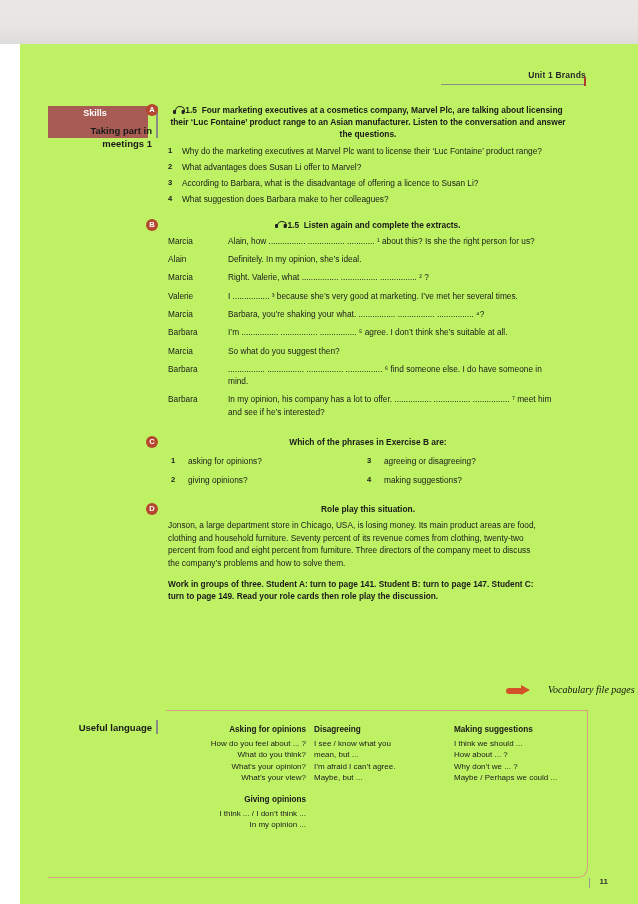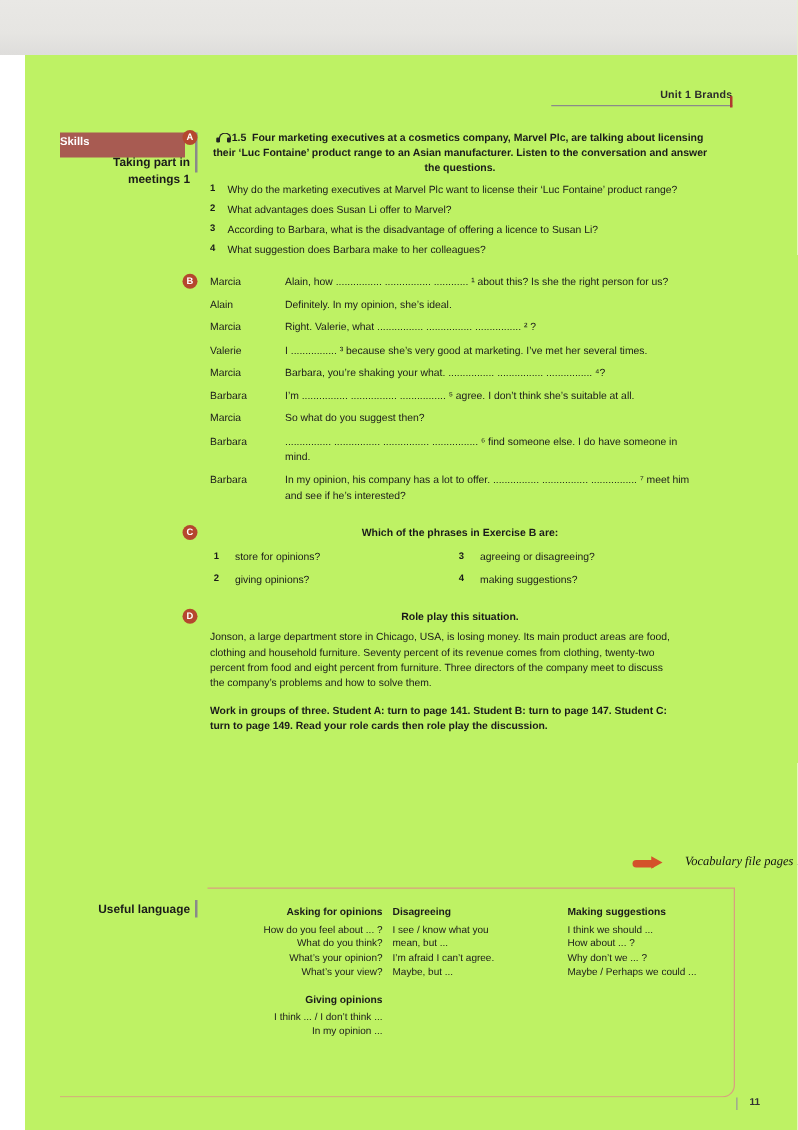--- a/index.html
+++ b/index.html
@@ -73,26 +73,26 @@
     height: 9px;
     background: #b03a2e;
   }
 
   
   .skills-tab {
     position: absolute;
     left: 48px;
     top: 62px;
     width: 100px;
-    height: 20px;
+    height: 32px;
     background: #a85b52;
     color: #ffffff;
     font-size: 9px;
     font-weight: bold;
-    text-align: left;
+    text-align: center;
     padding: 2px 6px 0 0;
     box-sizing: border-box;
   }
   .skills-sub {
     position: absolute;
     left: 48px;
     top: 80px;
     width: 104px;
     text-align: right;
     font-size: 9.5px;
@@ -394,20 +394,23 @@
         <ul class="numlist">
           <li><span class="n">1</span><span>Why do the marketing executives at Marvel Plc want to license their ‘Luc Fontaine’ product range?</span></li>
           <li><span class="n">2</span><span>What advantages does Susan Li offer to Marvel?</span></li>
           <li><span class="n">3</span><span>According to Barbara, what is the disadvantage of offering a licence to Susan Li?</span></li>
           <li><span class="n">4</span><span>What suggestion does Barbara make to her colleagues?</span></li>
         </ul>
       </div>
 
       <div class="ex" style="margin-top:14px;">
         <div class="ex-letter">B</div>
+        <div class="ex-head">
+          <span class="headphone"></span><span class="track">1.5</span>&nbsp;&nbsp;<span>Listen again and complete the extracts.</span>
+        </div>
         <table class="dlg">
           <tbody>
               <tr>
             <td class="spk">Marcia</td>
             <td>Alain, how ................ ................ ............ ¹ about this? Is she the right person for us?</td>
           </tr>
           <tr>
             <td class="spk">Alain</td>
             <td>Definitely. In my opinion, she’s ideal.</td>
           </tr>
@@ -443,21 +446,21 @@
           </table>
       </div>
 
       <div class="ex" style="margin-top:12px;">
         <div class="ex-letter">C</div>
         <div class="ex-head">Which of the phrases in Exercise B are:</div>
         <table class="twocol">
           <tbody>
               <tr>
             <td class="num">1</td>
-            <td class="c1">store for opinions?</td>
+            <td class="c1">asking for opinions?</td>
             <td class="c2">3</td>
             <td>agreeing or disagreeing?</td>
           </tr>
           <tr>
             <td class="num">2</td>
             <td class="c1">giving opinions?</td>
             <td class="c2">4</td>
             <td>making suggestions?</td>
           </tr>
         </tbody>

